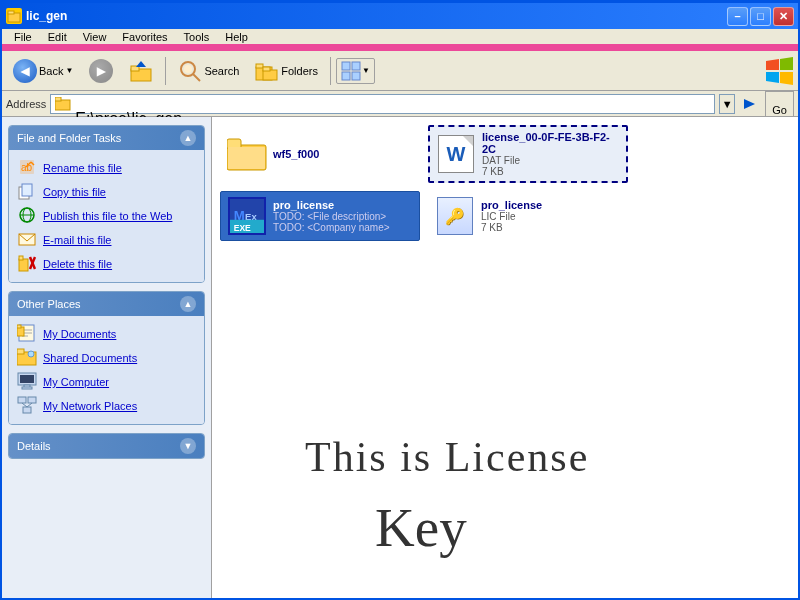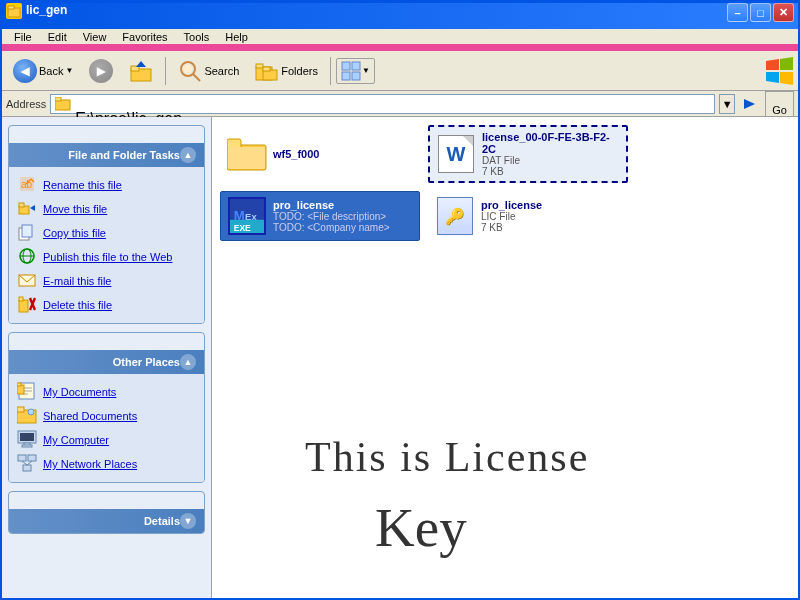--- a/index.html
+++ b/index.html
@@ -19,20 +19,21 @@
       display: flex;
       flex-direction: column;
       border: 2px solid #0054e3;
       border-top: 3px solid #0054e3;
     }
 
     .title-bar {
       background: linear-gradient(to right, #0054e3, #2c7fff);
       height: 26px;
       display: flex;
+      align-items: center;
       padding: 0 4px;
       color: white;
       font-weight: bold;
       font-size: 12px;
     }
 
     .title-bar-icon {
       width: 16px;
       height: 16px;
       margin-right: 4px;
@@ -197,28 +198,27 @@
 
     .panel-section {
       border: 1px solid #7da2c8;
       border-radius: 4px;
       overflow: hidden;
     }
 
     .panel-header {
       background: linear-gradient(to right, #6490c8, #4a7fbf);
       color: white;
-      font-weight: bold;
+      font-weight: normal;
       font-size: 11px;
       padding: 4px 8px;
       display: flex;
       align-items: center;
-      justify-content: flex-end;
-      cursor: pointer;
-      margin-top: 17px;
+      justify-content: space-between;
+      cursor: pointer;
     }
 
     .panel-header-chevron {
       width: 16px;
       height: 16px;
       background: rgba(255,255,255,0.3);
       border-radius: 50%;
       display: flex;
       align-items: center;
       justify-content: center;
@@ -519,30 +519,20 @@
               <svg width="18" height="18" viewBox="0 0 18 18">
                 <rect x="2" y="2" width="14" height="14" rx="1" fill="#ff8800" opacity="0.2"></rect>
                 <text x="3" y="13" font-size="10" fill="#ff8800">ab</text>
                 <line x1="13" y1="4" x2="16" y2="7" stroke="#ff8800" stroke-width="1.5"></line>
                 <line x1="8" y1="9" x2="13" y2="4" stroke="#ff8800" stroke-width="1.5"></line>
               </svg>
             </div>
             <a>Rename this file</a>
           </div>
 
-          <div class="panel-item">
-            <div class="panel-item-icon">
-              <svg width="18" height="18" viewBox="0 0 18 18">
-                <rect x="1" y="7" width="10" height="8" fill="#ffcc44" stroke="#cc9900" stroke-width="1"></rect>
-                <rect x="1" y="4" width="5" height="4" fill="#ffdd77" stroke="#cc9900" stroke-width="1"></rect>
-                <polygon points="12,9 17,6 17,12" fill="#0055cc"></polygon>
-              </svg>
-            </div>
-            <a>Move this file</a>
-          </div>
 
           <div class="panel-item">
             <div class="panel-item-icon">
               <svg width="18" height="18" viewBox="0 0 18 18">
                 <rect x="1" y="5" width="10" height="12" fill="#fff" stroke="#888" stroke-width="1"></rect>
                 <rect x="4" y="2" width="10" height="12" fill="#e0eeff" stroke="#6688cc" stroke-width="1"></rect>
               </svg>
             </div>
             <a>Copy this file</a>
           </div>

